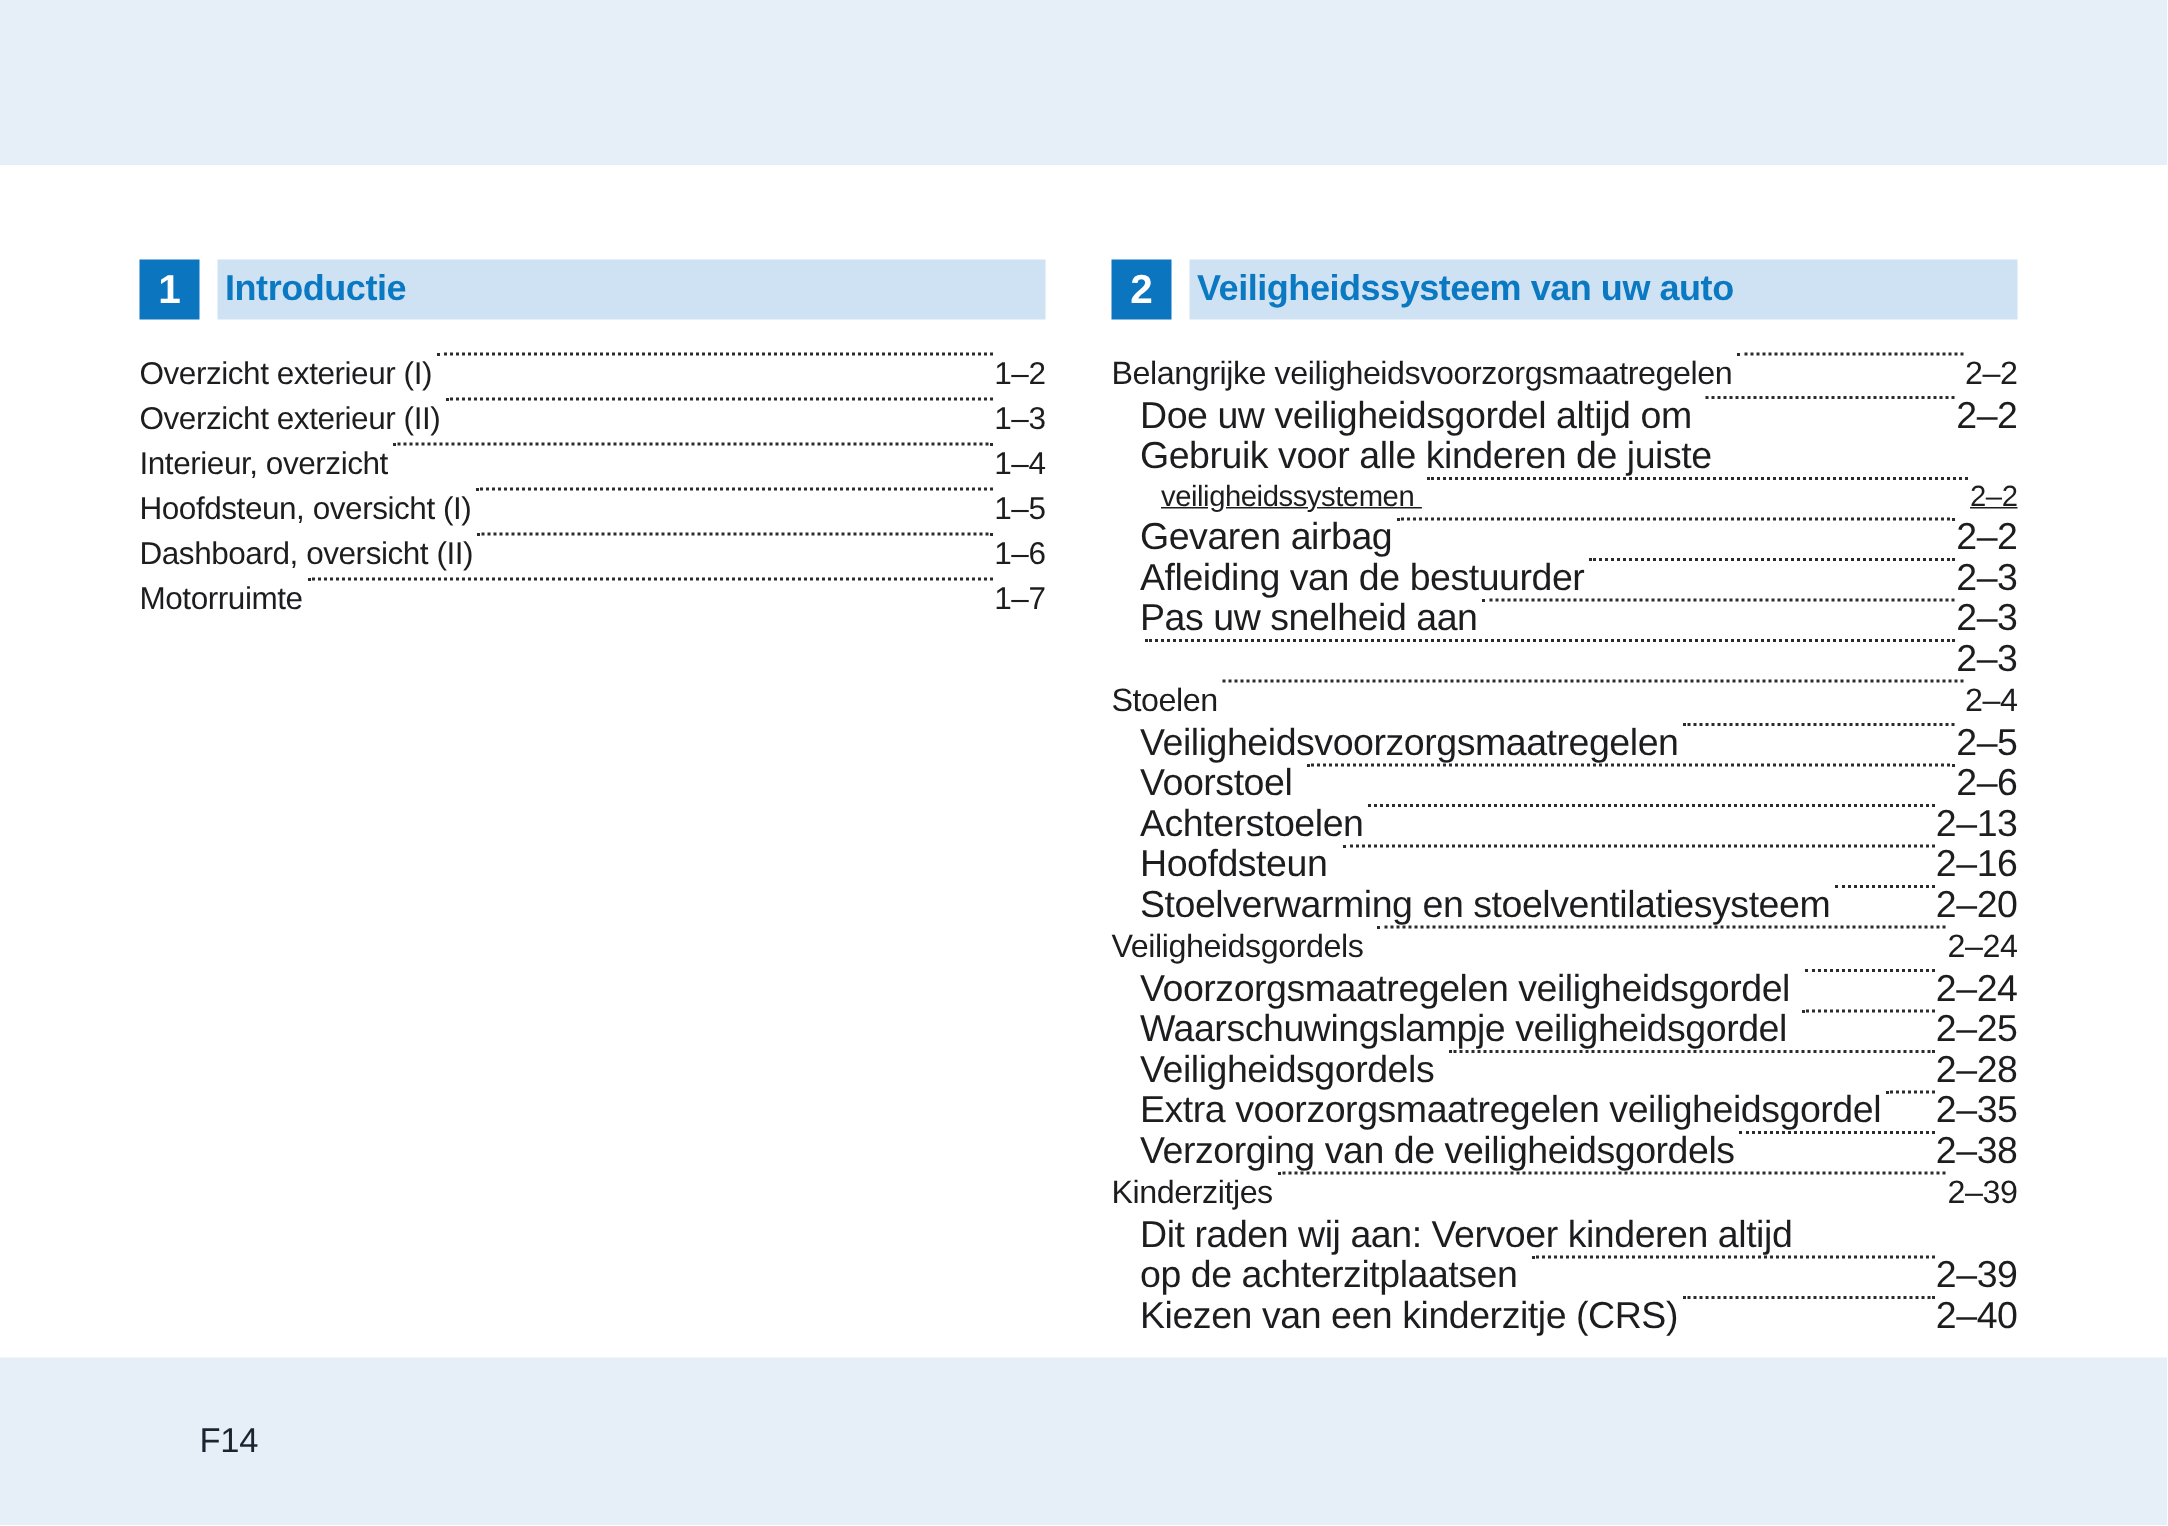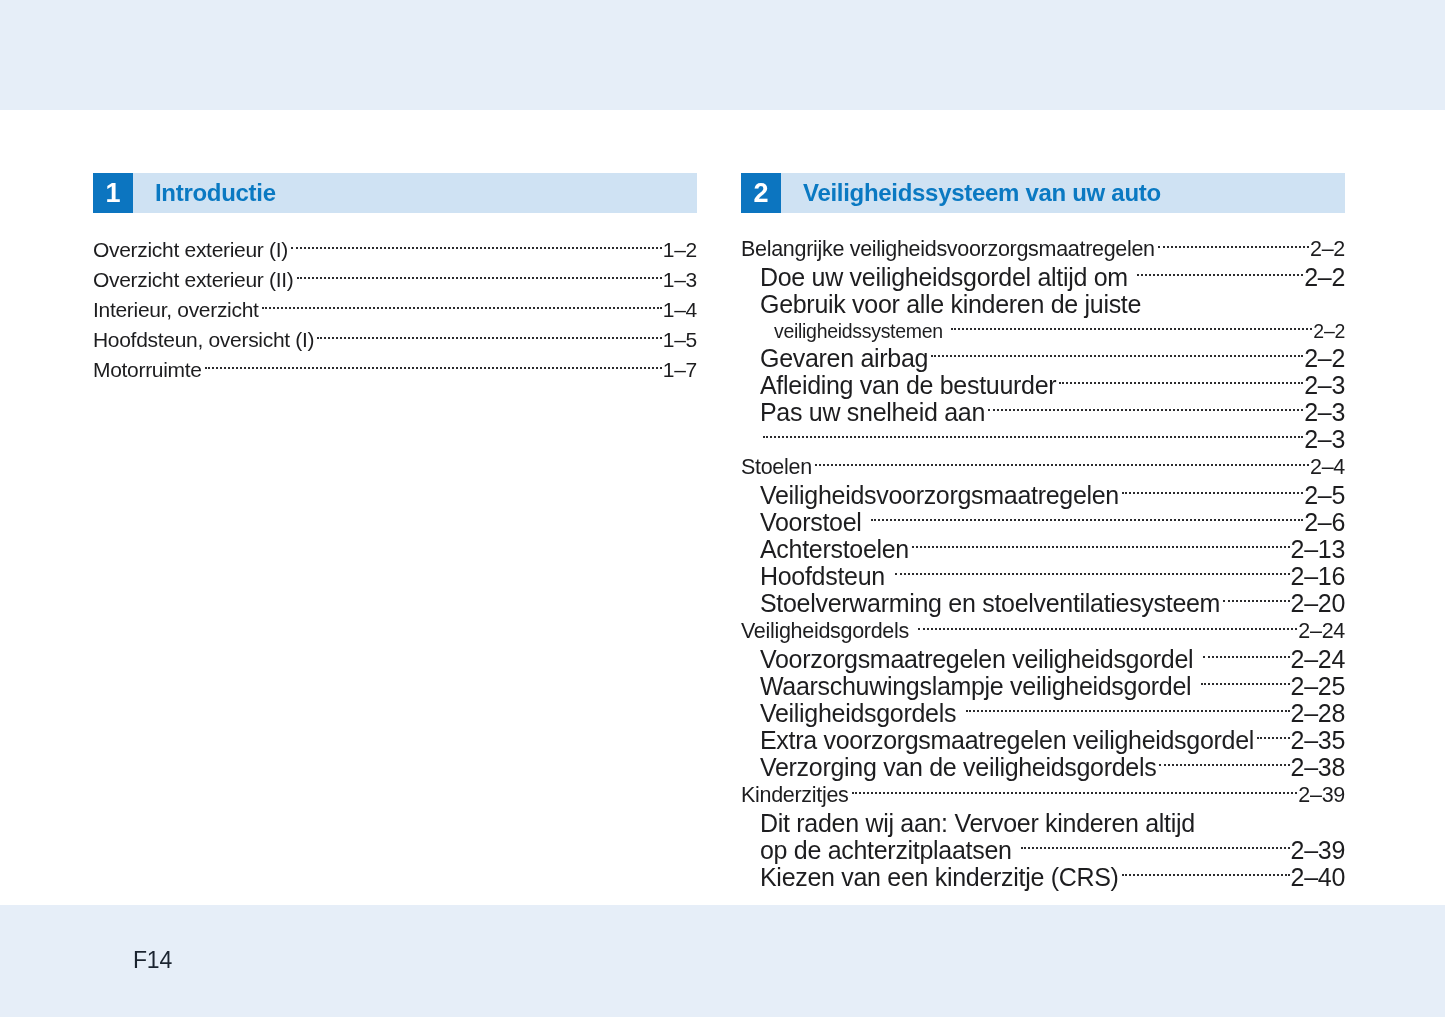--- a/index.html
+++ b/index.html
@@ -28,32 +28,32 @@
   .column{position:absolute;top:173px;width:604px;}
   .col-1{left:93px;}
   .col-2{left:741px;}
   .section-header{display:flex;height:40px;}
   .num-box{
     width:40px;min-width:40px;background:var(--box);color:#fff;
     font-size:27px;font-weight:bold;
     display:flex;align-items:center;justify-content:center;
   }
   .title-bar{
-    flex:1;background:var(--bar);
-    display:flex;align-items:center;padding-left:22px;
+    flex:1;background:var(--bar);margin-left:12px;
+    display:flex;align-items:center;padding-left:5px;
   }
   .section-title{
     color:var(--blue);font-size:24px;font-weight:bold;letter-spacing:-0.3px;
   }
   .entries{margin-top:22px;}
-  .entry{display:flex;align-items:center;letter-spacing:-0.3px;}
+  .entry{display:flex;align-items:flex-start;letter-spacing:-0.3px;}
   .col-1 .entry{font-size:21px;line-height:30px;}
   .col-2 .entry.main{font-size:21.5px;line-height:29px;}
   .col-2 .entry.sub{font-size:25px;line-height:27px;padding-left:19px;}
-  .col-2 .entry.cont{font-size:19.5px;line-height:27px;padding-left:33px;}
+  .col-2 .entry.cont{font-size:19.5px;line-height:27px;padding-left:33px;text-decoration:underline;}
   .entry .label{white-space:pre;}
   .entry .dots{
     flex:1;min-width:4px;
     border-bottom:2px dotted #2b2b2d;
     margin:0 1px 5px 3px;
   }
   .entry .page-num{white-space:nowrap;}
 </style>
 </head>
 <body>
@@ -85,20 +85,25 @@
           <span class="label">Interieur, overzicht</span>
           <span class="dots"></span>
           <span class="page-num">1–4</span>
         </div>
         <div class="entry main">
           <span class="label">Hoofdsteun, oversicht (I)</span>
           <span class="dots"></span>
           <span class="page-num">1–5</span>
         </div>
         <div class="entry main">
+          <span class="label">Dashboard, oversicht (II)</span>
+          <span class="dots"></span>
+          <span class="page-num">1–6</span>
+        </div>
+        <div class="entry main">
           <span class="label">Motorruimte</span>
           <span class="dots"></span>
           <span class="page-num">1–7</span>
         </div>
       </div>
   </div>
 
   <div class="column col-2">
     <div class="section-header">
       <div class="num-box">

